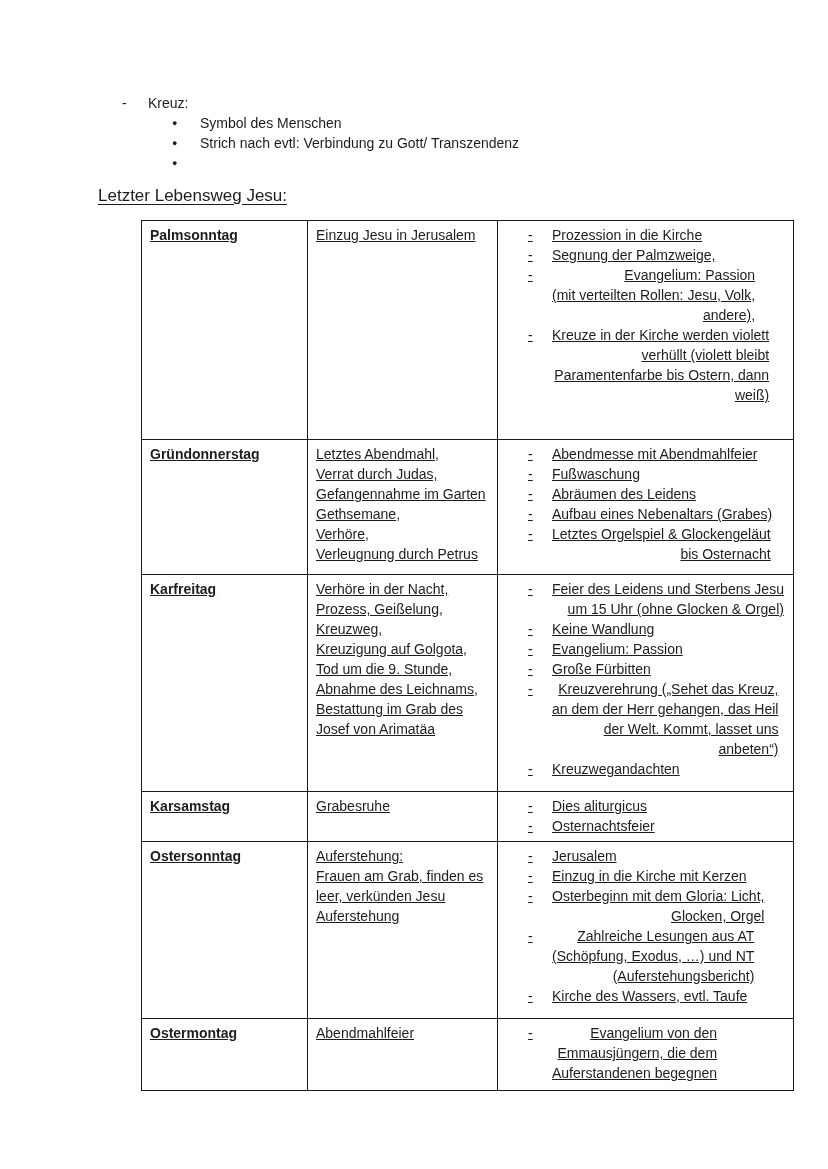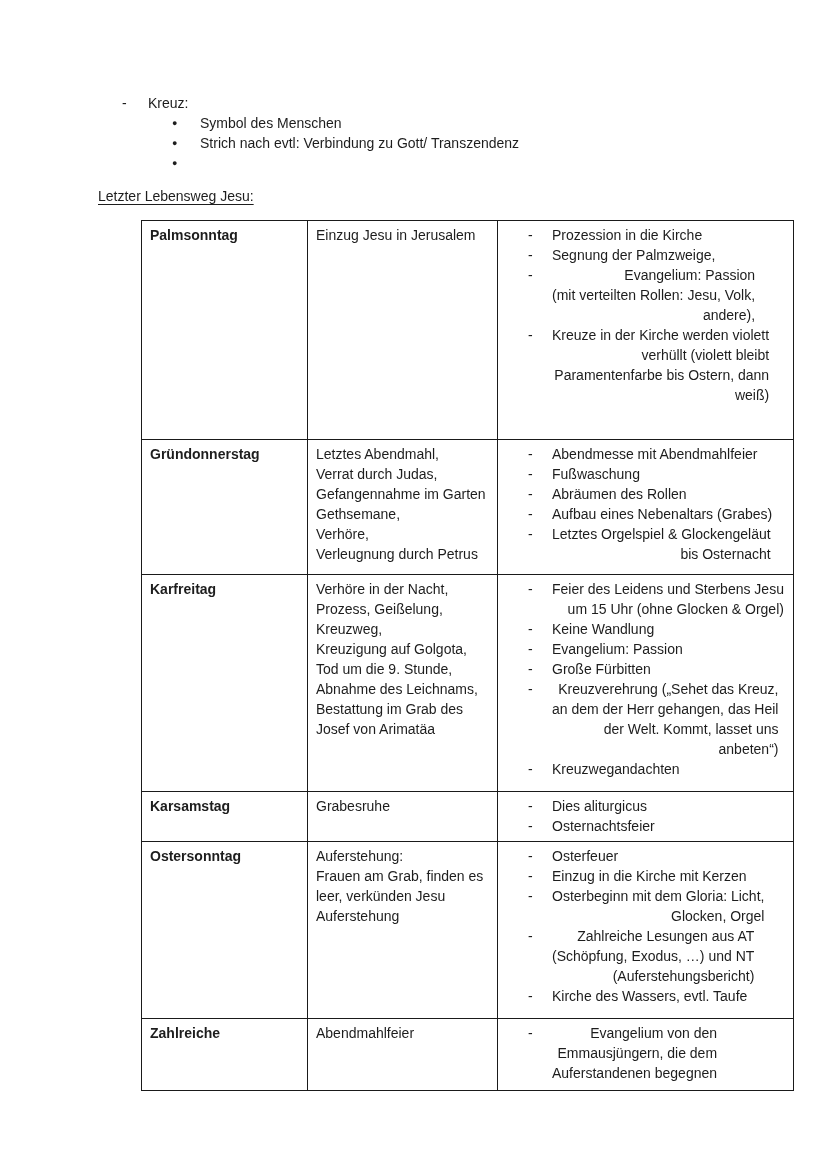--- a/index.html
+++ b/index.html
@@ -16,31 +16,32 @@
   
   .intro { padding-top: 93px; margin-left: 122px; }
   .l1 { display: flex; }
   .l1 .dash { flex: 0 0 26px; }
   .sub { display: flex; margin-left: 50px; }
   .sub .dot { flex: 0 0 28px; font-size: 9px; line-height: 20px; }
 
   
   .heading {
     margin: 13px 0 0 98px;
-    font-size: 14px;
+    font-size: 17px;
     text-decoration: underline;
     text-underline-offset: 3px;
   }
 
   
   table.lw {
     margin: 14px 0 0 141px;
     border-collapse: collapse;
     table-layout: fixed;
     width: 652px;
+    text-decoration: underline;
   }
   col.c1 { width: 166px; }
   col.c2 { width: 190px; }
   col.c3 { width: 296px; }
   td {
     border: 1.5px solid #1a1a1a;
     vertical-align: top;
     padding: 0;
   }
   td.day    { font-weight: bold; padding: 4px 6px 2px 8px; }
@@ -129,21 +130,21 @@
             <div class="li">
               <span class="dash">-</span>
               <span class="txt">Abendmesse mit Abendmahlfeier</span>
             </div>
             <div class="li">
               <span class="dash">-</span>
               <span class="txt">Fußwaschung</span>
             </div>
             <div class="li">
               <span class="dash">-</span>
-              <span class="txt">Abräumen des Rollen</span>
+              <span class="txt">Abräumen des Leidens</span>
             </div>
             <div class="li">
               <span class="dash">-</span>
               <span class="txt">Aufbau eines Nebenaltars (Grabes)</span>
             </div>
             <div class="li">
               <span class="dash">-</span>
               <span class="txt">Letztes Orgelspiel &amp; Glockengeläut
 bis Osternacht</span>
             </div>
@@ -209,21 +210,21 @@
 
     <tr class="r4">
       <td class="day">Ostersonntag</td>
       <td class="events">Auferstehung:
 Frauen am Grab, finden es
 leer, verkünden Jesu
 Auferstehung</td>
       <td class="liturgy">
             <div class="li">
               <span class="dash">-</span>
-              <span class="txt">Osterfeuer</span>
+              <span class="txt">Jerusalem</span>
             </div>
             <div class="li">
               <span class="dash">-</span>
               <span class="txt">Einzug in die Kirche mit Kerzen</span>
             </div>
             <div class="li">
               <span class="dash">-</span>
               <span class="txt">Osterbeginn mit dem Gloria: Licht,
 Glocken, Orgel</span>
             </div>
@@ -234,21 +235,21 @@
 (Auferstehungsbericht)</span>
             </div>
             <div class="li">
               <span class="dash">-</span>
               <span class="txt">Kirche des Wassers, evtl. Taufe</span>
             </div>
           </td>
     </tr>
 
     <tr class="r5">
-      <td class="day">Zahlreiche</td>
+      <td class="day">Ostermontag</td>
       <td class="events">Abendmahlfeier</td>
       <td class="liturgy">
             <div class="li">
               <span class="dash">-</span>
               <span class="txt">Evangelium von den
 Emmausjüngern, die dem
 Auferstandenen begegnen</span>
             </div>
           </td>
     </tr>

